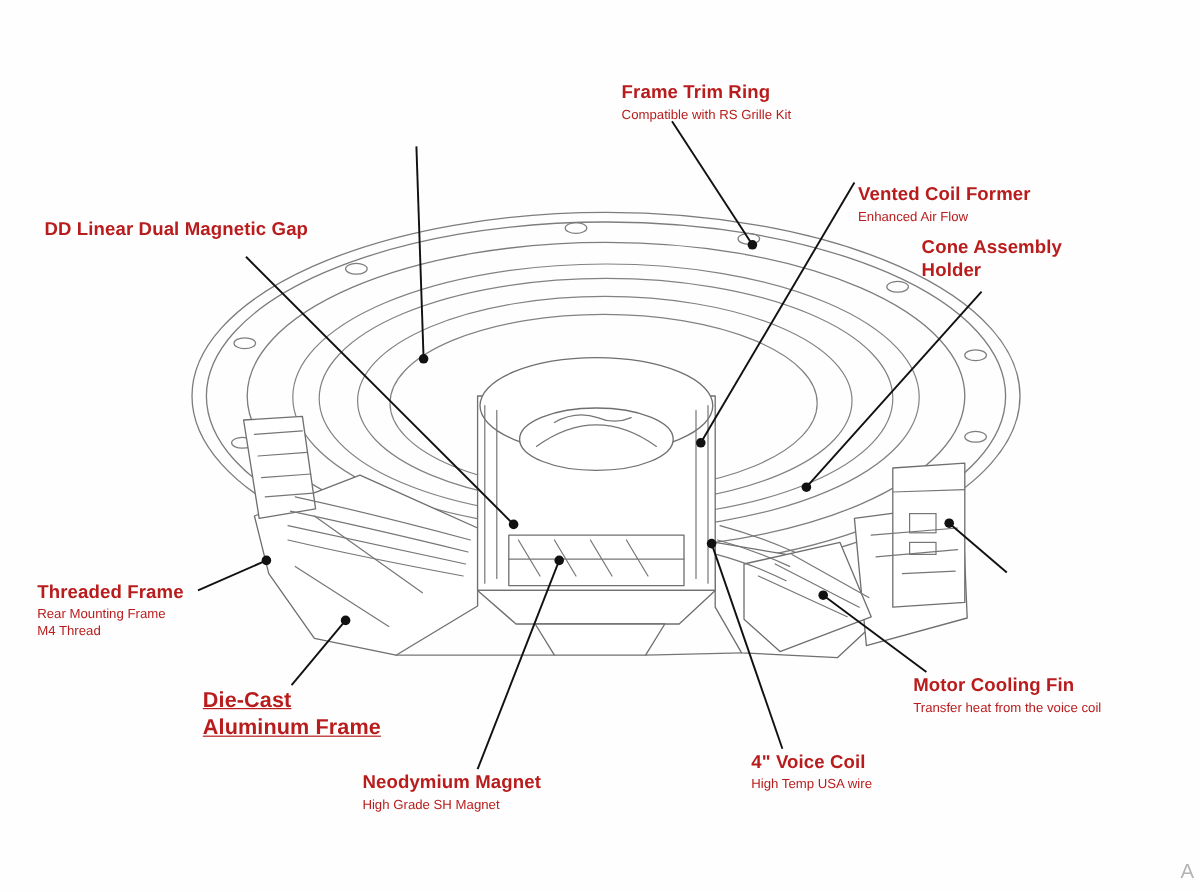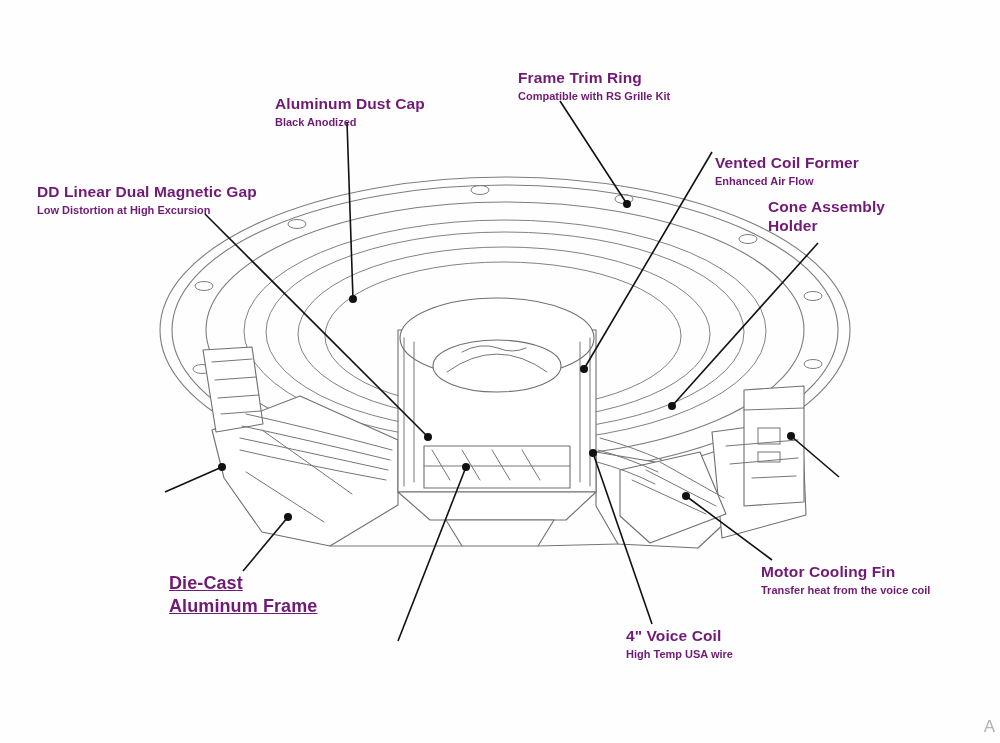--- a/index.html
+++ b/index.html
@@ -4,24 +4,24 @@
 <style>
   html,body { margin:0; padding:0; background:#ffffff; }
   .stage {
     position:relative; width:1000px; height:743px; margin:0 auto;
     background:#fefefe; overflow:hidden;
     font-family:"Liberation Sans", sans-serif;
   }
   svg.art, svg.leaders, .labels-layer { position:absolute; left:0; top:0; width:1000px; height:743px; }
   svg.leaders { pointer-events:none; }
   .labels-layer { pointer-events:none; }
-  .label { position:absolute; color:#701a75; white-space:pre-line; }
+  .label { position:absolute; color:#b91c1c; white-space:pre-line; }
   .label-title { font-weight:bold; font-size:15.5px; line-height:1.22; letter-spacing:0.1px; }
   .label-title.big { font-size:18px; line-height:1.28;text-decoration:underline; }
-  .label-subtitle { font-weight:bold; font-size:11px; line-height:1.3; margin-top:1px; }
+  .label-subtitle { font-weight:normal; font-size:11px; line-height:1.3; margin-top:1px; }
   .leader-line { stroke:#111111; stroke-width:1.6; }
   .leader-dot { fill:#111111; }
   .watermark { position:absolute; right:5px; bottom:6px; color:#b3b3b3; font-size:17px; }
 </style>
 </head>
 <body>
 
 <div class="stage">
 
   <svg class="art" viewBox="0 0 1000 743">
@@ -77,28 +77,30 @@
       <path d="M600,438 Q630,446 662,460 M598,450 Q628,458 658,472 M597,462 Q627,470 655,484"></path>
       <path d="M744,410 L804,408 M752,478 L796,476"></path>
       <rect x="758" y="428" width="22" height="16"></rect>
       <rect x="758" y="452" width="22" height="10"></rect>
       <path d="M726,446 L798,440 M730,464 L798,458"></path>
       <path d="M330,546 L462,546 M538,546 L618,544"></path>
     </g>
   </svg>
 
   <div class="labels-layer">
-      <div class="label" style="left: 275px; top: 95px;"><div class="label-title">Aluminum Dust Cap</div><div class="label-subtitle">Black Anodized</div></div>
       <div class="label" style="left: 518px; top: 69px;"><div class="label-title">Frame Trim Ring</div><div class="label-subtitle">Compatible with RS Grille Kit</div></div>
       <div class="label" style="left: 715px; top: 122px; margin-top: 32px;"><div class="label-title">Vented Coil Former</div><div class="label-subtitle">Enhanced Air Flow</div></div>
       <div class="label" style="left: 768px; top: 198px;"><div class="label-title">Cone Assembly
 Holder</div></div>
-      <div class="label" style="left: 37px; top: 183px;"><div class="label-title">DD Linear Dual Magnetic Gap</div><div class="label-subtitle">Low Distortion at High Excursion</div></div>
+      <div class="label" style="left: 37px; top: 183px;"><div class="label-title">DD Linear Dual Magnetic Gap</div></div>
+      <div class="label" style="left: 31px; top: 485px;"><div class="label-title">Threaded Frame</div><div class="label-subtitle">Rear Mounting Frame
+M4 Thread</div></div>
       <div class="label" style="left: 169px; top: 572px;"><div class="label-title big">Die-Cast
 Aluminum Frame</div></div>
+      <div class="label" style="left: 302px; top: 644px;"><div class="label-title">Neodymium Magnet</div><div class="label-subtitle">High Grade SH Magnet</div></div>
       <div class="label" style="left: 626px; top: 627px;"><div class="label-title">4" Voice Coil</div><div class="label-subtitle">High Temp USA wire</div></div>
       <div class="label" style="left: 761px; top: 563px;"><div class="label-title">Motor Cooling Fin</div><div class="label-subtitle">Transfer heat from the voice coil</div></div>
     </div>
 
   <svg class="leaders" viewBox="0 0 1000 743">
       <line x1="347" y1="122" x2="353" y2="299" class="leader-line"></line>
       <circle cx="353" cy="299" r="4" class="leader-dot"></circle>
       <line x1="560" y1="101" x2="627" y2="204" class="leader-line"></line>
       <circle cx="627" cy="204" r="4" class="leader-dot"></circle>
       <line x1="712" y1="152" x2="584" y2="369" class="leader-line"></line>

